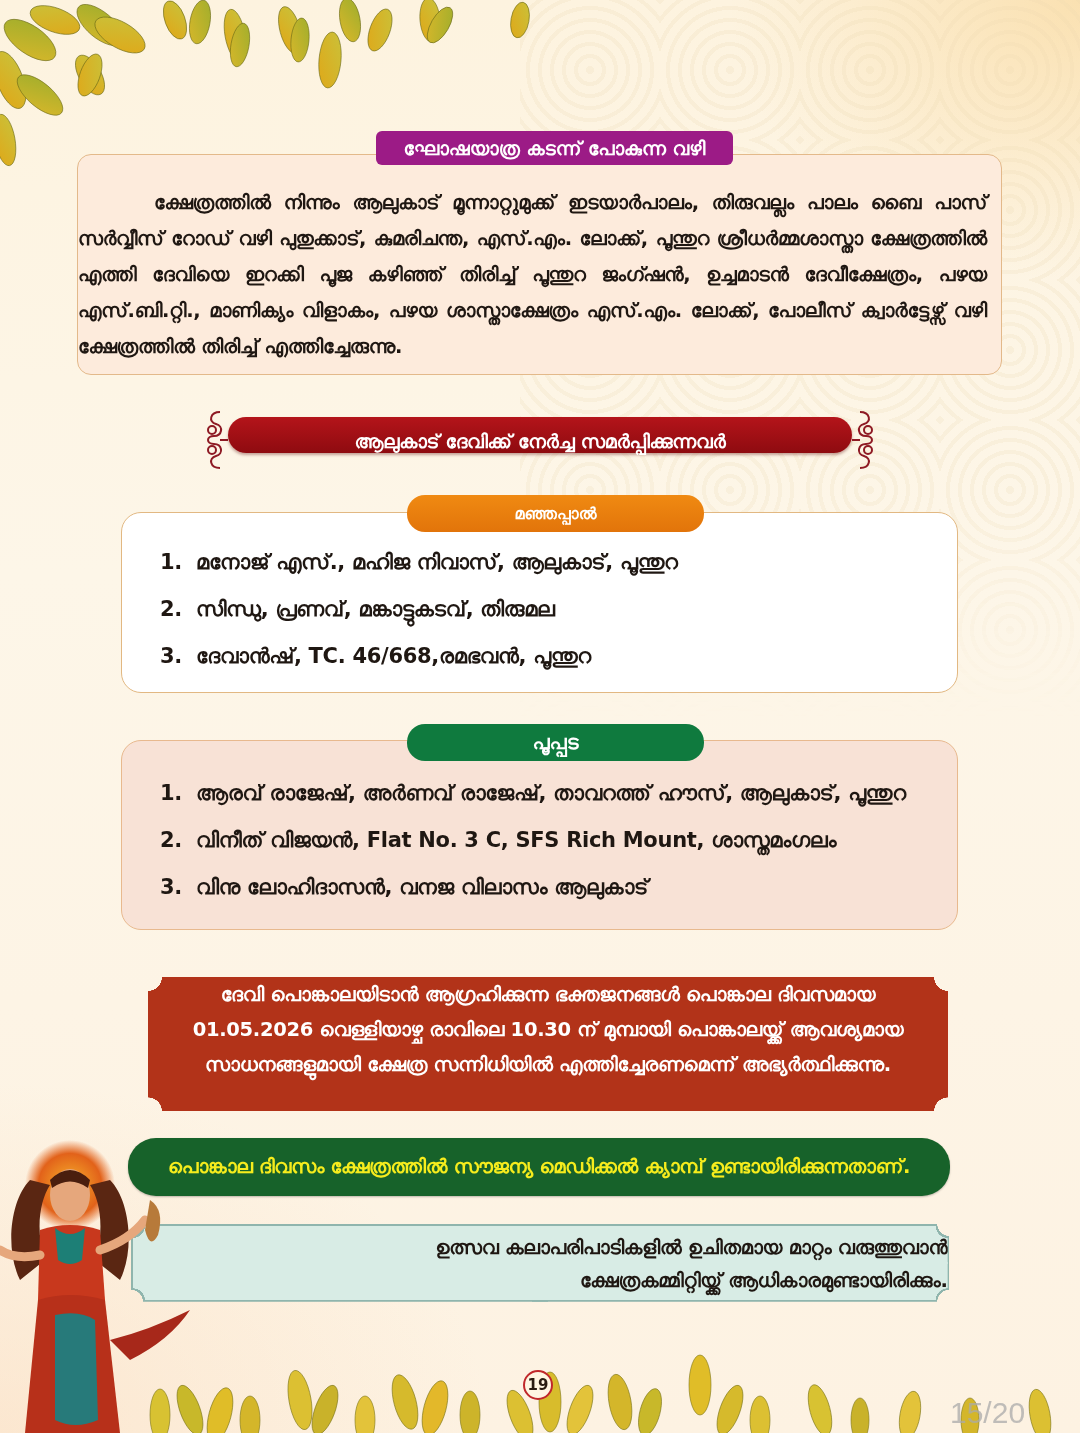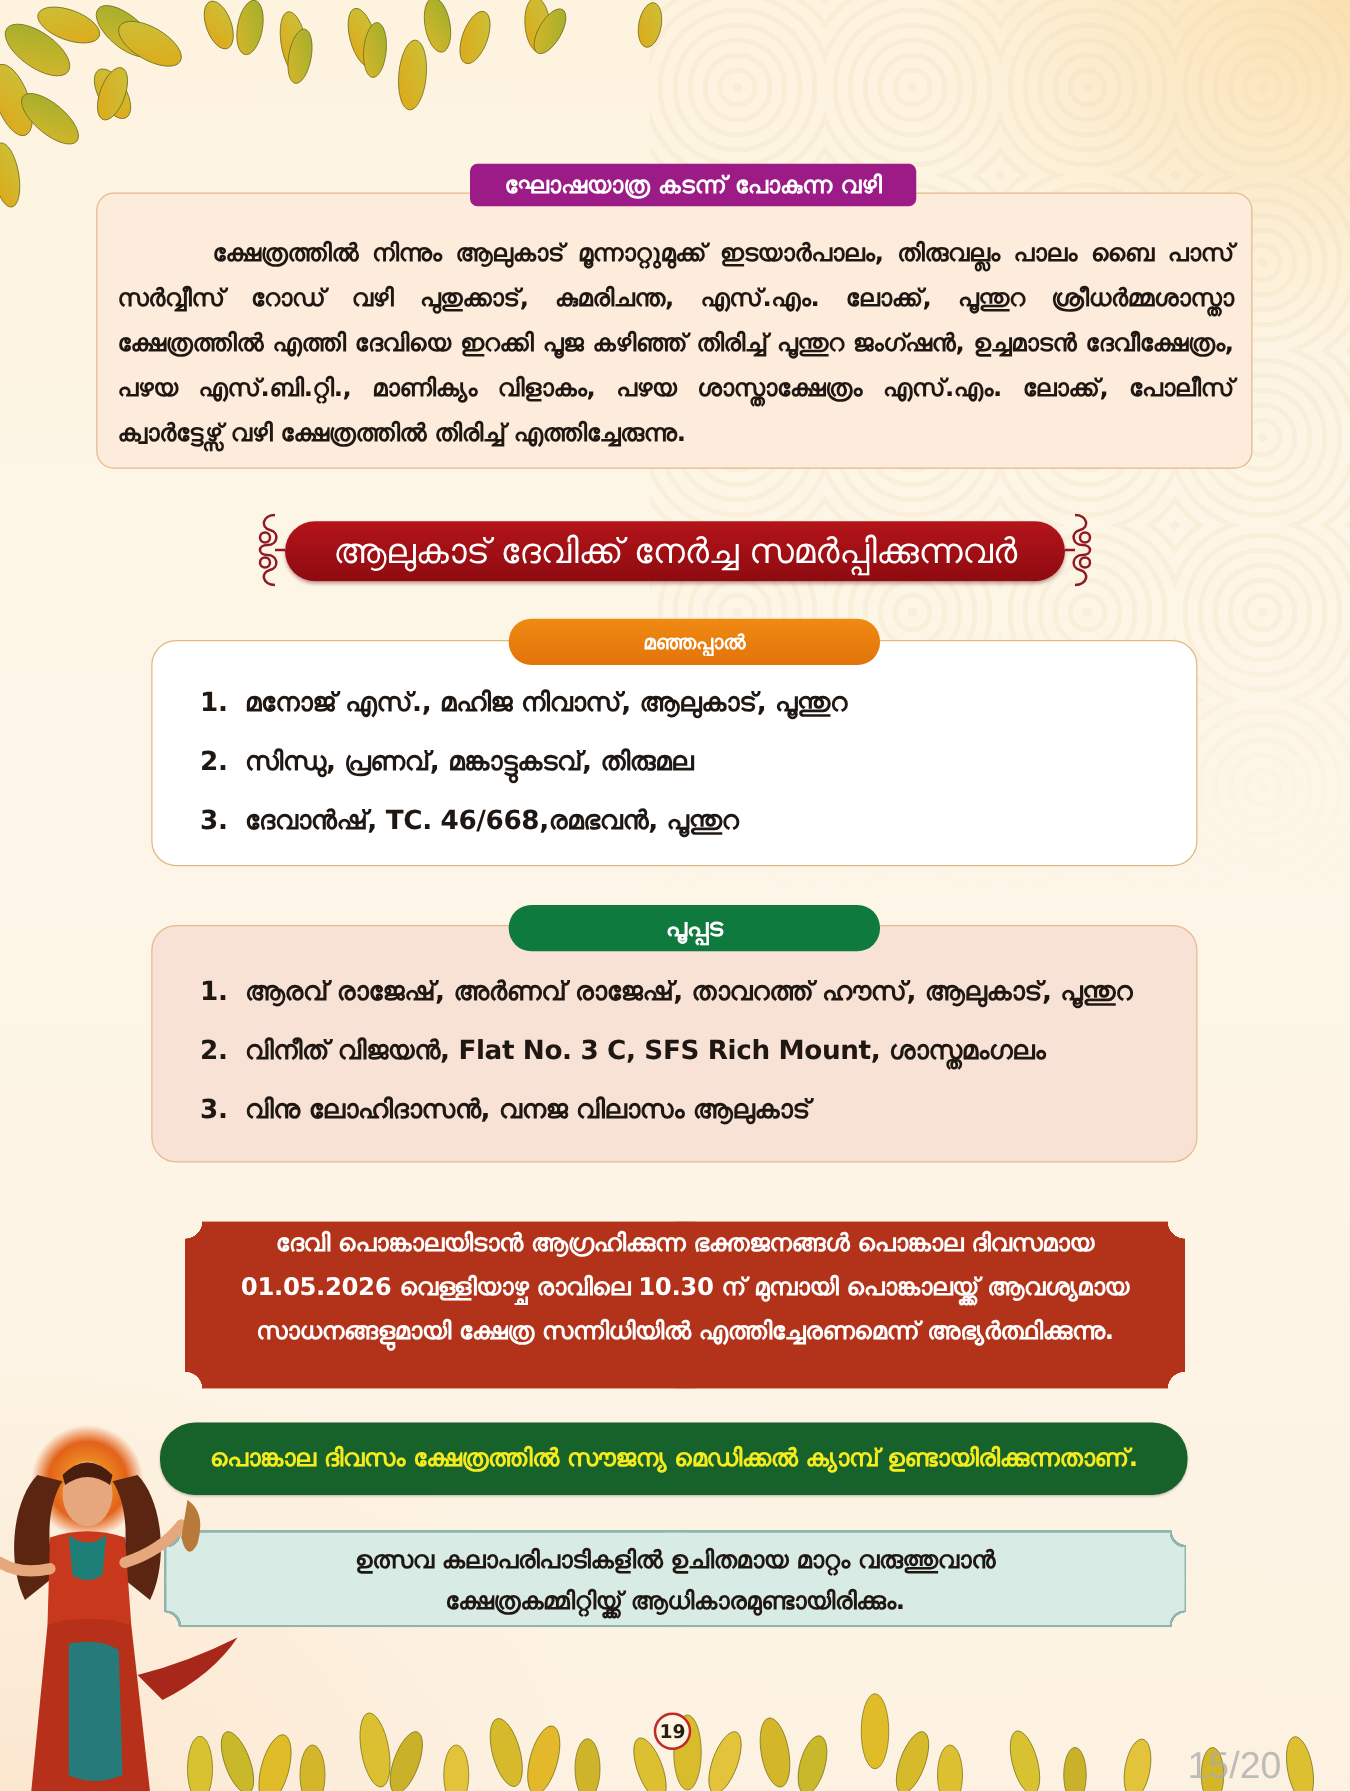--- a/index.html
+++ b/index.html
@@ -25,43 +25,43 @@
   }
   .leaf { position: absolute; }
   .leaf svg { display: block; }
 
   
   .route-box {
     position: absolute; left: 77px; top: 154px; width: 925px; height: 221px;
     background: #fdebdc;
     border: 1.5px solid #e3b98a;
     border-radius: 14px;
-    padding: 30px 14px 0 16px;
+    padding: 30px 14px 0 0;
   }
   .route-text {
     font-size: 19.5px; line-height: 36px; font-weight: bold;
     text-align: justify; text-indent: 76px; color: #1f1712;
     letter-spacing: -0.3px;
   }
   .pill {
     position: absolute; color: #fff; font-weight: bold; text-align: center;
     white-space: nowrap;
     margin-left: 16px;
   }
   .pill-purple {
     left: 360px; top: 131px; width: 357px; height: 34px;
     background: #9c1b86; border-radius: 6px; font-size: 19px; line-height: 34px;
   }
 
   
   .main-title-wrap { position: absolute; left: 200px; top: 408px; width: 680px; height: 64px; }
   .main-title {
-    position: absolute; left: 28px; top: 9px; width: 624px; height: 48px;
+    position: absolute; left: 28px; top: 9px; width: 624px; height: 36px;
     background: linear-gradient(180deg, #b4141a, #8e0b10);
-    border-radius: 26px; color: #fff; font-weight: normal; font-size: 28px;
+    border-radius: 26px; color: #fff; font-weight: bold; font-size: 19px;
     line-height: 48px; text-align: center; letter-spacing: -0.3px;
     box-shadow: 0 2px 3px rgba(90,0,0,0.35);
   }
   .scroll { position: absolute; top: 0; }
 
   
   .list-box {
     position: absolute; border-radius: 20px; padding-left: 38px;
   }
   .list-box.white { left: 121px; top: 512px; width: 837px; height: 181px; background: #ffffff; border: 1.5px solid #e2b882; padding-top: 33px; }
@@ -103,21 +103,21 @@
   }
 
   
   .notice-teal-border {
     position: absolute; left: 131px; top: 1224px; width: 818px; height: 78px;
     background: #8fb5ad;
   }
   .notice-teal {
     position: absolute; left: 1.5px; top: 1.5px; right: 1.5px; bottom: 1.5px;
     background: #d8ece5; color: #1f1712; font-weight: bold; font-size: 19.5px;
-    line-height: 33px; text-align: center; padding-top: 5px; letter-spacing: -0.3px;
+    line-height: 33px; text-align: right; padding-top: 5px; letter-spacing: -0.3px;
   }
   .scallop {
     -webkit-mask: radial-gradient(circle 12px at 0 0, transparent 98%, #000) top left / 51% 51% no-repeat,
                   radial-gradient(circle 12px at 100% 0, transparent 98%, #000) top right / 51% 51% no-repeat,
                   radial-gradient(circle 12px at 0 100%, transparent 98%, #000) bottom left / 51% 51% no-repeat,
                   radial-gradient(circle 12px at 100% 100%, transparent 98%, #000) bottom right / 51% 51% no-repeat;
     mask: radial-gradient(circle 12px at 0 0, transparent 98%, #000) top left / 51% 51% no-repeat,
           radial-gradient(circle 12px at 100% 0, transparent 98%, #000) top right / 51% 51% no-repeat,
           radial-gradient(circle 12px at 0 100%, transparent 98%, #000) bottom left / 51% 51% no-repeat,
           radial-gradient(circle 12px at 100% 100%, transparent 98%, #000) bottom right / 51% 51% no-repeat;

